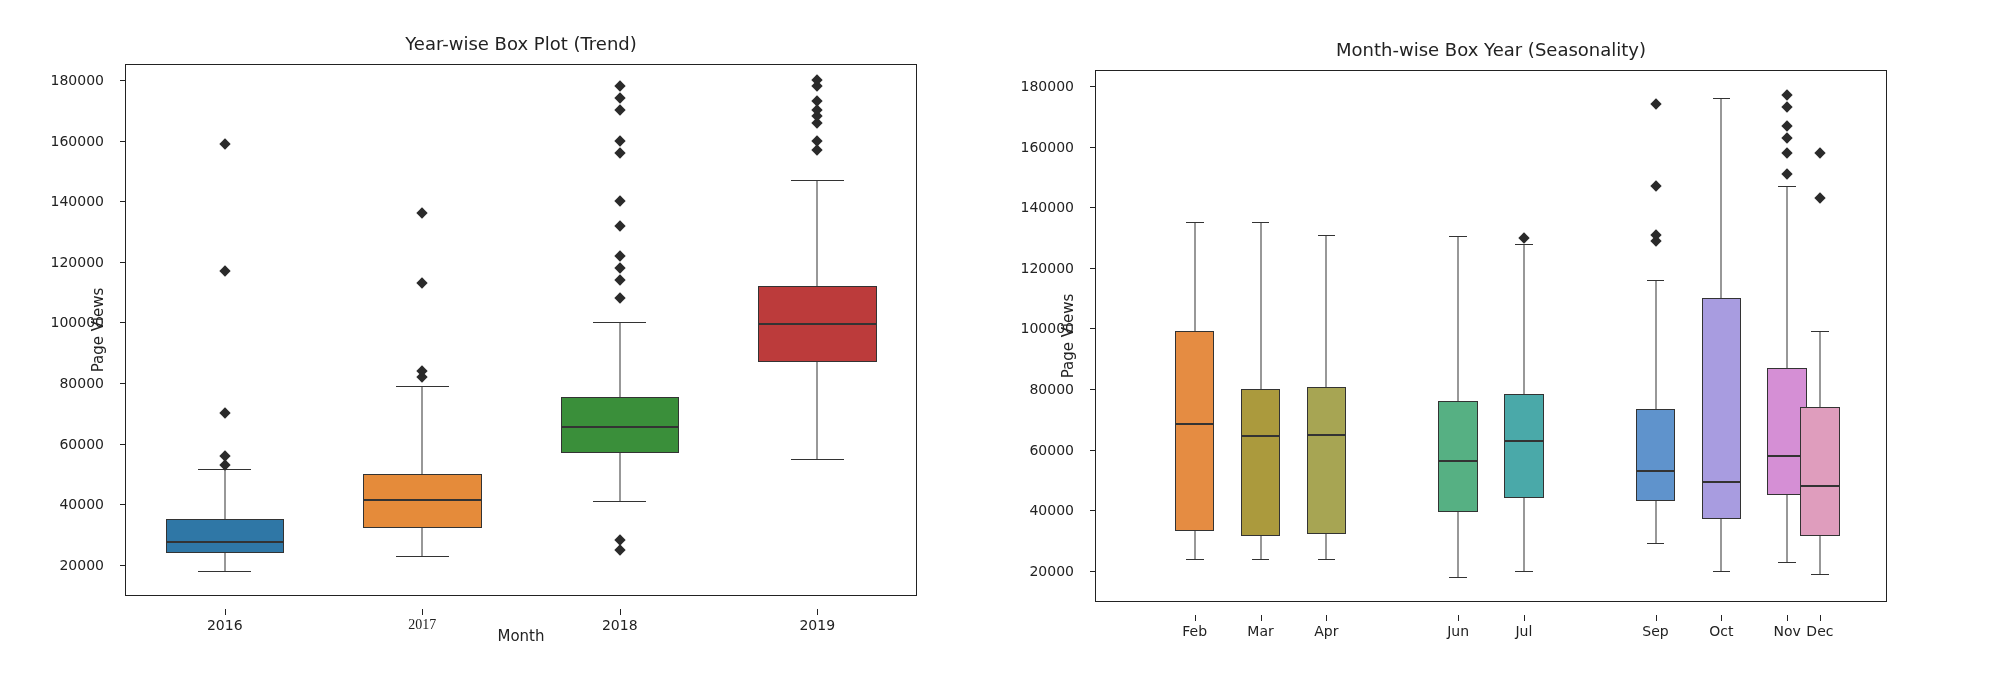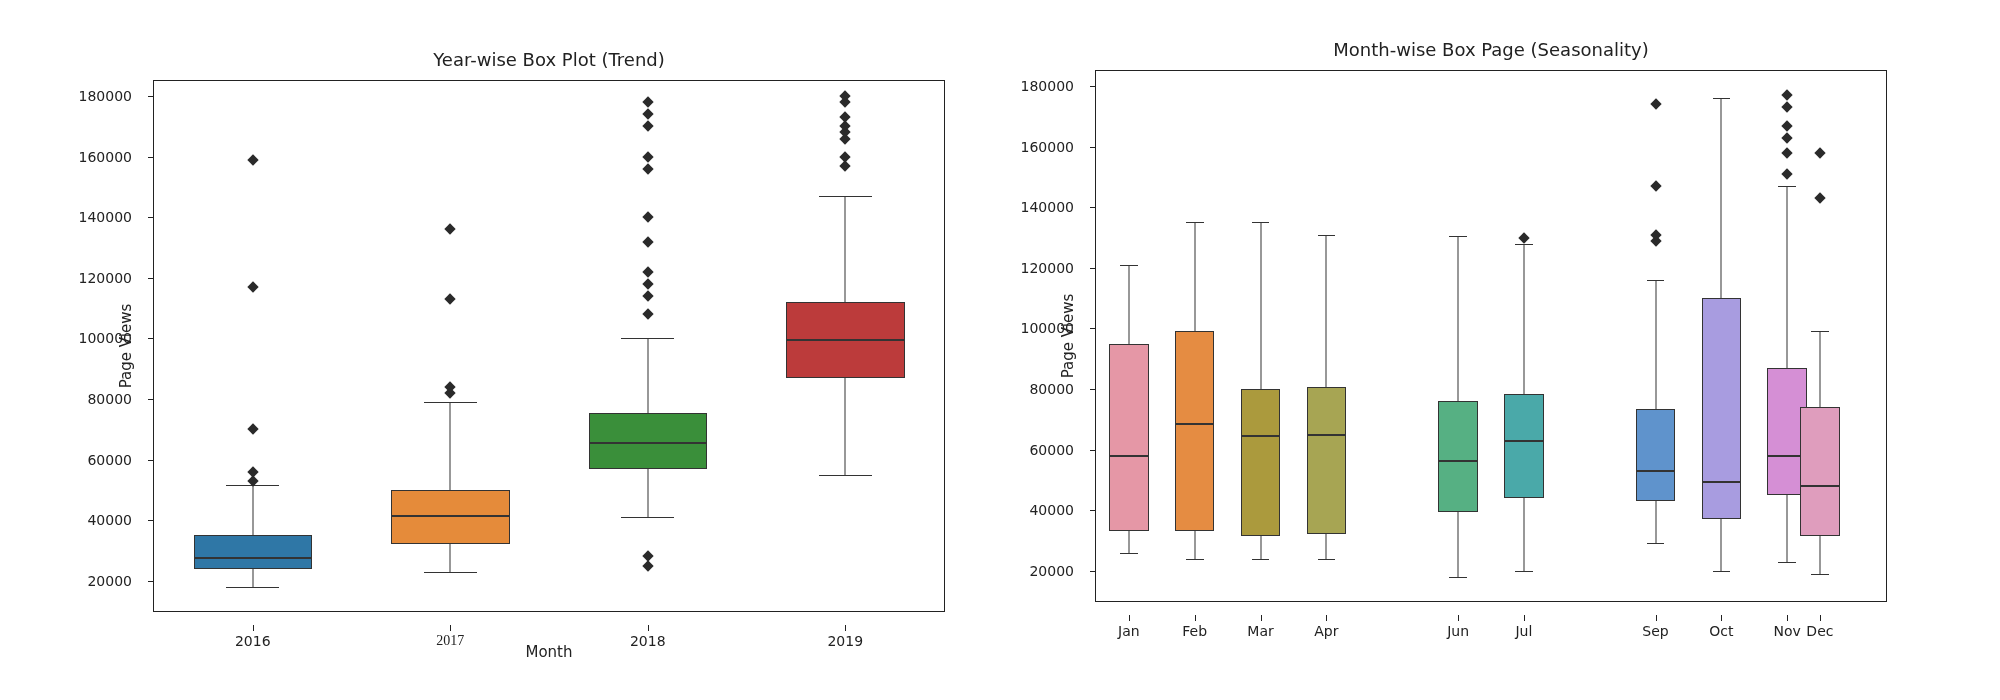--- a/index.html
+++ b/index.html
@@ -124,21 +124,21 @@
     height: 8px;
     background: #2a2a2a;
     transform: translate(-50%, -50%) rotate(45deg);
   }
 </style>
 </head>
 <body>
 
 <div class="figure">
 
-  <div class="axes" id="ax0" style="left:125px; top:80px; width:790px; height:530px;margin-left:28px;">
+  <div class="axes" id="ax0" style="left:125px; top:64px; width:790px; height:530px;">
     <div class="axes-title">Year-wise Box Plot (Trend)</div>
     <div class="ylabel">Page Views</div>
     <div class="xlabel">Month</div>
   <div class="y-tick" style="top: 499.714px;">
         <div class="tick-mark"></div>
         <div class="tick-label">20000</div>
       </div>
       <div class="y-tick" style="top: 439.143px;">
         <div class="tick-mark"></div>
         <div class="tick-label">40000</div>
@@ -249,21 +249,21 @@
         <div class="outlier" style="left: 98.75px; top: 57.5429px;"></div>
         <div class="outlier" style="left: 98.75px; top: 51.4857px;"></div>
         <div class="outlier" style="left: 98.75px; top: 45.4286px;"></div>
         <div class="outlier" style="left: 98.75px; top: 36.3429px;"></div>
         <div class="outlier" style="left: 98.75px; top: 21.2px;"></div>
         <div class="outlier" style="left: 98.75px; top: 15.1429px;"></div>
       </div>
     </div>
 
   <div class="axes" id="ax1" style="left:1095px; top:70px; width:790px; height:530px;">
-    <div class="axes-title">Month-wise Box Page (Seasonality)</div>
+    <div class="axes-title">Month-wise Box Year (Seasonality)</div>
     <div class="ylabel">Page Views</div>
   <div class="y-tick" style="top: 499.714px;">
         <div class="tick-mark"></div>
         <div class="tick-label">20000</div>
       </div>
       <div class="y-tick" style="top: 439.143px;">
         <div class="tick-mark"></div>
         <div class="tick-label">40000</div>
       </div>
       <div class="y-tick" style="top: 378.571px;">
@@ -286,33 +286,20 @@
         <div class="tick-mark"></div>
         <div class="tick-label">140000</div>
       </div>
       <div class="y-tick" style="top: 75.7143px;">
         <div class="tick-mark"></div>
         <div class="tick-label">160000</div>
       </div>
       <div class="y-tick" style="top: 15.1429px;">
         <div class="tick-mark"></div>
         <div class="tick-label">180000</div>
-      </div>
-      <div class="box-slot" style="left: 0px; width: 65.8333px;">
-        <div class="x-tick" style="left: 32.9167px;">
-          <div class="tick-mark"></div>
-          <div class="tick-label">Jan</div>
-        </div>
-        <div class="whisker" style="top: 193.829px; height: 78.7429px;"></div>
-        <div class="whisker" style="top: 460.343px; height: 21.2px;"></div>
-        <div class="cap" style="top: 193.829px; left: 24.0292px; width: 17.775px;"></div>
-        <div class="cap" style="top: 481.543px; left: 24.0292px; width: 17.775px;"></div>
-        <div class="box" style="left: 13.1667px; width: 39.5px; top: 272.571px; height: 187.771px; background: rgb(229, 151, 166);">
-          <div class="median" style="top: 110.543px;"></div>
-        </div>
       </div>
       <div class="box-slot" style="left: 65.8333px; width: 65.8333px;">
         <div class="x-tick" style="left: 32.9167px;">
           <div class="tick-mark"></div>
           <div class="tick-label">Feb</div>
         </div>
         <div class="whisker" style="top: 151.429px; height: 109.029px;"></div>
         <div class="whisker" style="top: 460.343px; height: 27.2571px;"></div>
         <div class="cap" style="top: 151.429px; left: 24.0292px; width: 17.775px;"></div>
         <div class="cap" style="top: 487.6px; left: 24.0292px; width: 17.775px;"></div>

